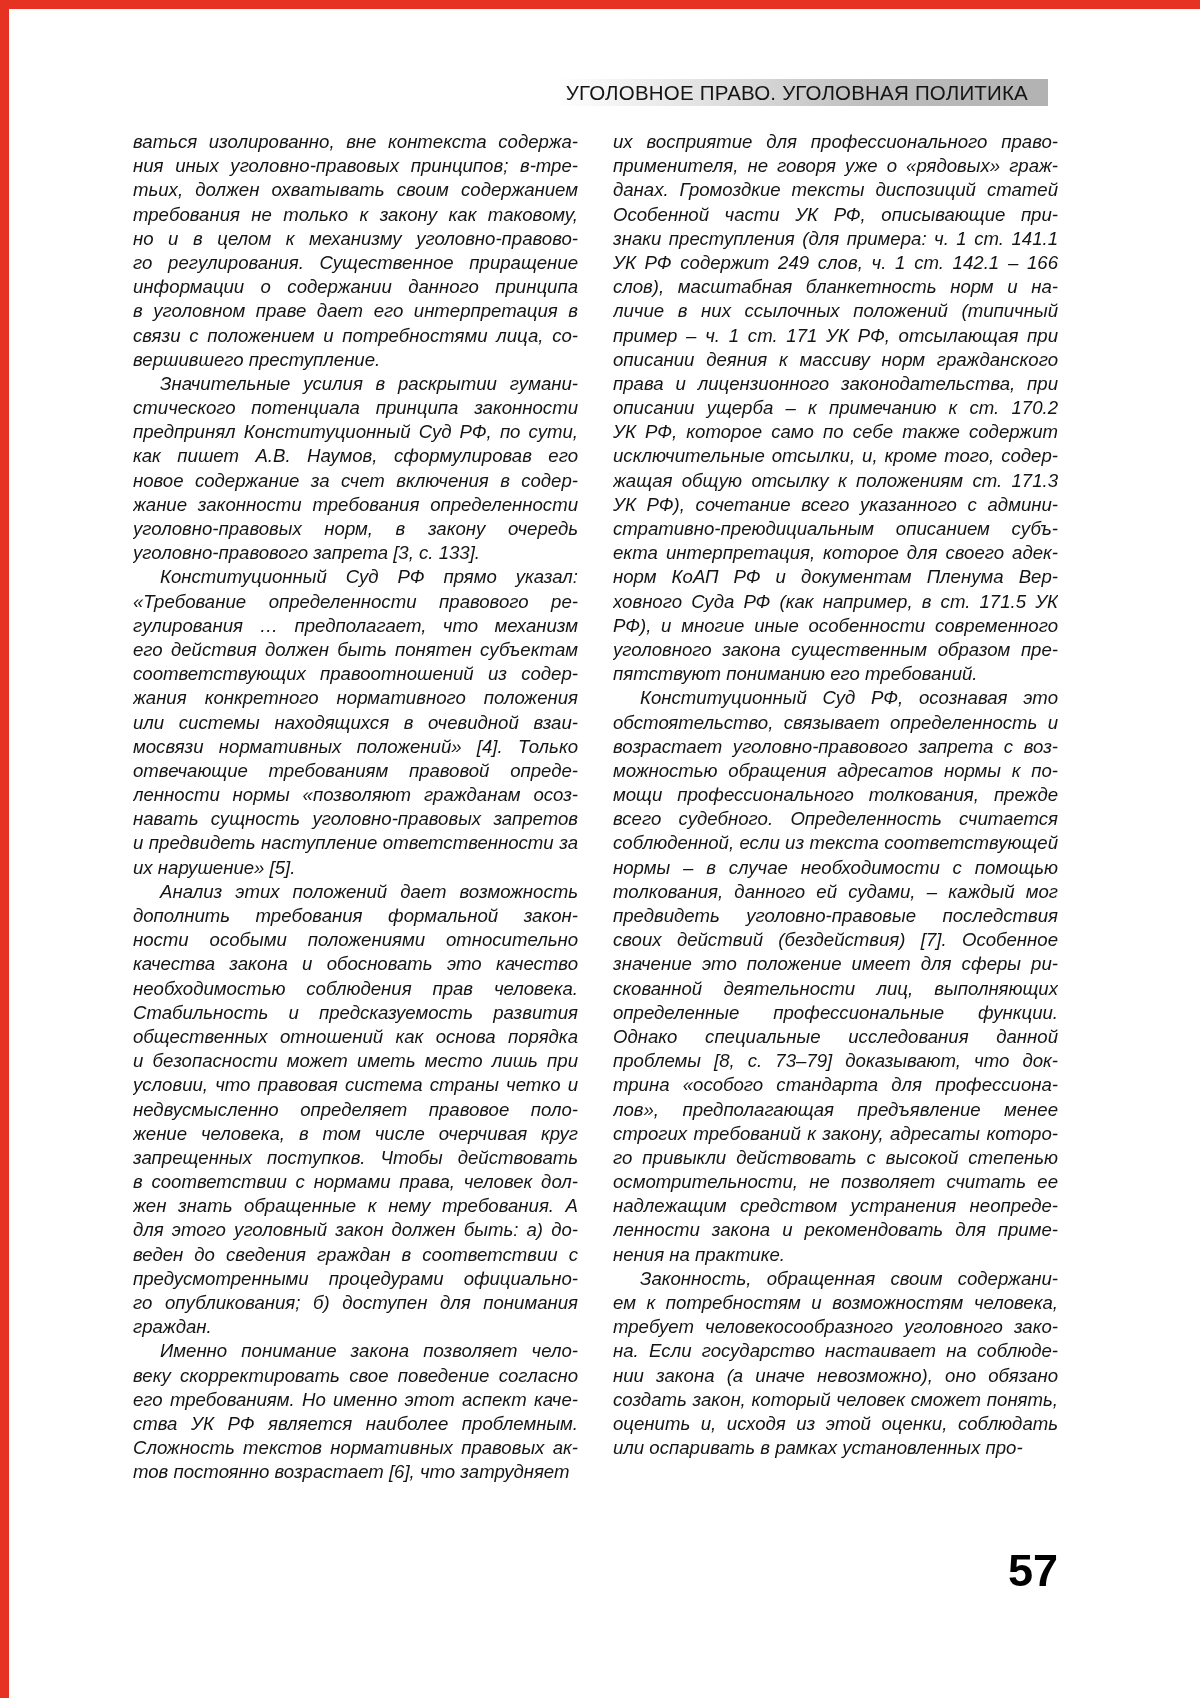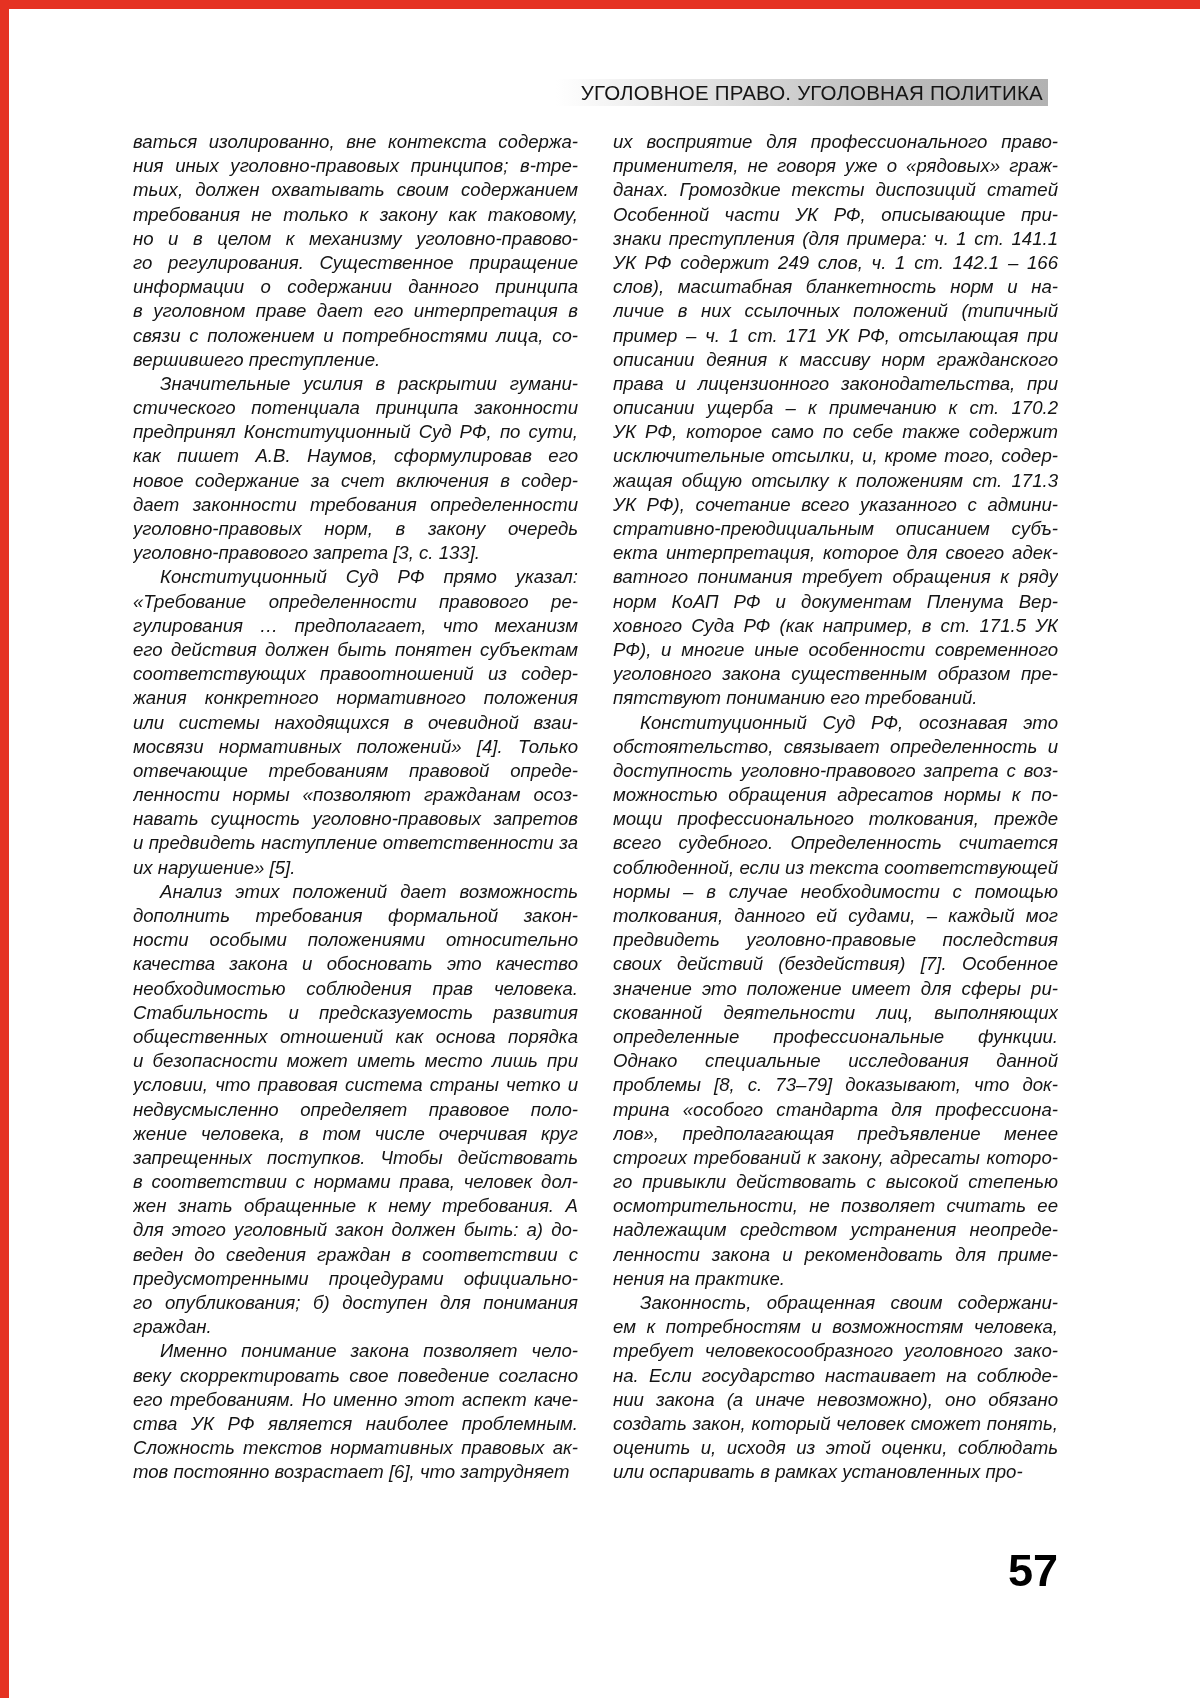--- a/index.html
+++ b/index.html
@@ -27,21 +27,21 @@
     left: 556px; top: 79px;
     width: 492px; height: 27px;
     background: linear-gradient(90deg, #ffffff 0%, #e2e2e2 30%, #bdbdbd 65%, #b2b2b2 100%);
     display: flex;
     align-items: center;
     justify-content: flex-end;
   }
   .header-bar span {
     font-size: 20.5px;
     letter-spacing: 0.2px;
-    padding-right: 5px;
+    padding-right: 20px;
     white-space: nowrap;
   }
   .columns {
     position: absolute;
     top: 130px;
     left: 133px;
     width: 925px;
   }
   .column {
     position: absolute;
@@ -98,21 +98,21 @@
           <div class="line">в уголовном праве дает его интерпретация в</div>
           <div class="line">связи с положением и потребностями лица, со-</div>
           <div class="line last">вершившего преступление.</div>
         </div>
         <div class="paragraph">
           <div class="line indent">Значительные усилия в раскрытии гумани-</div>
           <div class="line">стического потенциала принципа законности</div>
           <div class="line">предпринял Конституционный Суд РФ, по сути,</div>
           <div class="line">как пишет А.В. Наумов, сформулировав его</div>
           <div class="line">новое содержание за счет включения в содер-</div>
-          <div class="line">дает законности требования определенности</div>
+          <div class="line">жание законности требования определенности</div>
           <div class="line">уголовно-правовых норм, в закону очередь</div>
           <div class="line last">уголовно-правового запрета [3, с. 133].</div>
         </div>
         <div class="paragraph">
           <div class="line indent">Конституционный Суд РФ прямо указал:</div>
           <div class="line">«Требование определенности правового ре-</div>
           <div class="line">гулирования … предполагает, что механизм</div>
           <div class="line">его действия должен быть понятен субъектам</div>
           <div class="line">соответствующих правоотношений из содер-</div>
           <div class="line">жания конкретного нормативного положения</div>
@@ -167,31 +167,30 @@
           <div class="line">пример – ч. 1 ст. 171 УК РФ, отсылающая при</div>
           <div class="line">описании деяния к массиву норм гражданского</div>
           <div class="line">права и лицензионного законодательства, при</div>
           <div class="line">описании ущерба – к примечанию к ст. 170.2</div>
           <div class="line">УК РФ, которое само по себе также содержит</div>
           <div class="line">исключительные отсылки, и, кроме того, содер-</div>
           <div class="line">жащая общую отсылку к положениям ст. 171.3</div>
           <div class="line">УК РФ), сочетание всего указанного с админи-</div>
           <div class="line">стративно-преюдициальным описанием субъ-</div>
           <div class="line">екта интерпретация, которое для своего адек-</div>
-          <div class="line">ватного понимания требует обращения к ряду</div>
           <div class="line">норм КоАП РФ и документам Пленума Вер-</div>
           <div class="line">ховного Суда РФ (как например, в ст. 171.5 УК</div>
           <div class="line">РФ), и многие иные особенности современного</div>
           <div class="line">уголовного закона существенным образом пре-</div>
           <div class="line last">пятствуют пониманию его требований.</div>
         </div>
         <div class="paragraph">
           <div class="line indent">Конституционный Суд РФ, осознавая это</div>
           <div class="line">обстоятельство, связывает определенность и</div>
-          <div class="line">доступность уголовно-правового запрета с воз-</div>
+          <div class="line">возрастает уголовно-правового запрета с воз-</div>
           <div class="line">можностью обращения адресатов нормы к по-</div>
           <div class="line">мощи профессионального толкования, прежде</div>
           <div class="line">всего судебного. Определенность считается</div>
           <div class="line">соблюденной, если из текста соответствующей</div>
           <div class="line">нормы – в случае необходимости с помощью</div>
           <div class="line">толкования, данного ей судами, – каждый мог</div>
           <div class="line">предвидеть уголовно-правовые последствия</div>
           <div class="line">своих действий (бездействия) [7]. Особенное</div>
           <div class="line">значение это положение имеет для сферы ри-</div>
           <div class="line">скованной деятельности лиц, выполняющих</div>

